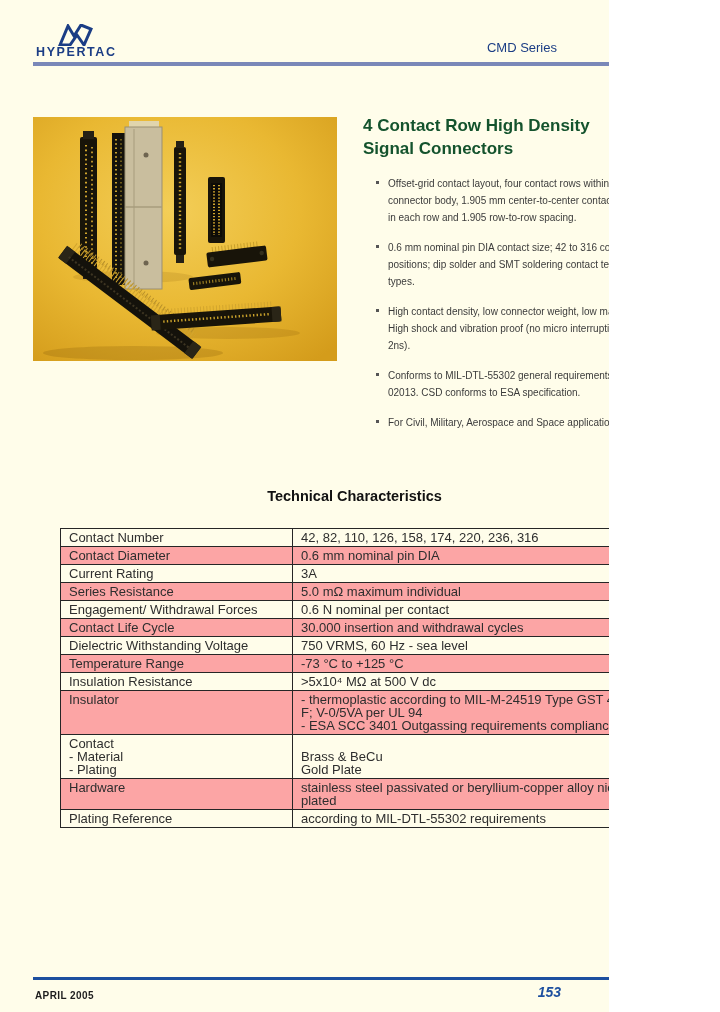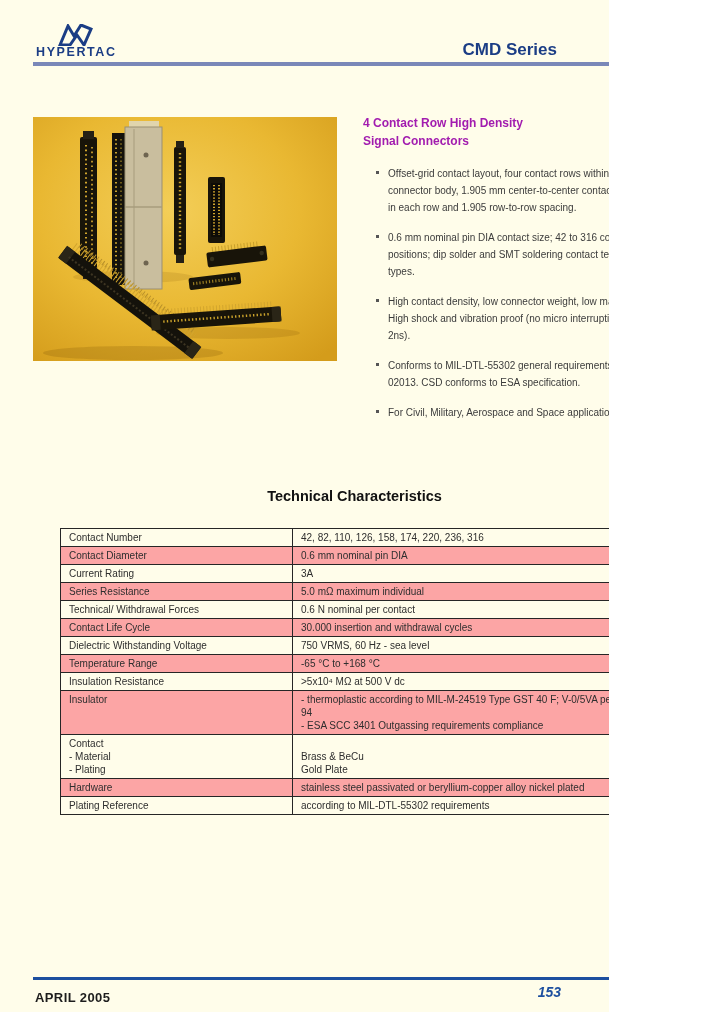--- a/index.html
+++ b/index.html
@@ -3,49 +3,49 @@
 <meta charset="utf-8">
 <style>
   html,body{margin:0;padding:0;}
   .page{position:relative;width:609px;height:1012px;background:#fffdea;
         font-family:"Liberation Sans",sans-serif;overflow:hidden;}
 
   
   .logo{position:absolute;left:36px;top:24px;width:100px;}
   .logo-mark{display:block;margin-left:22px;}
   .brand{color:#1b3d85;font-weight:bold;font-size:12.5px;letter-spacing:1.6px;margin-top:-1px;}
-  .series{position:absolute;top:40px;right:52px;color:#1b3d85;font-weight:bold;font-size:17px;}
+  .series{position:absolute;top:40px;right:52px;color:#1b3d85;font-weight:normal;font-size:13px;}
   .rule-top{position:absolute;left:33px;top:62px;width:639px;height:4px;background:#7a88b8;}
 
   
   .photo{position:absolute;left:33px;top:117px;width:304px;height:244px;}
 
   
   .hero{position:absolute;left:363px;top:114px;width:308px;}
-  .title{color:#a21caf;font-size:12px;font-weight:bold;line-height:18px;
+  .title{color:#14532d;font-size:17px;font-weight:bold;line-height:23px;
          white-space:pre-line;margin:0 0 15px 0;}
   .feature-list{list-style:none;margin:12px;padding:0;font-size:10px;line-height:17px;color:#3b3b3b;}
   .feature-list li{position:relative;padding-left:13px;margin-bottom:13px;}
   .bm{position:absolute;left:1px;top:6px;width:3px;height:3px;background:#555;}
 
   
   .tech-heading{position:absolute;left:62px;top:488px;width:585px;text-align:center;
                 font-size:14.5px;font-weight:bold;color:#111;}
   .spec-table{position:absolute;left:60px;top:528px;width:585px;
               border:1px solid #262626;border-bottom:none;box-sizing:border-box;}
   .trow{display:flex;border-bottom:1px solid #262626;background:#fffdea;}
   .trow.alt{background:#fca5a5;}
-  .tc{font-size:10px;line-height:13px;padding:2px 8px;color:#2e2e2e;
+  .tc{font-size:13px;line-height:13px;padding:2px 8px;color:#2e2e2e;
       white-space:pre-line;box-sizing:border-box;}
   .tl{width:232px;flex:none;border-right:1px solid #262626;}
   .tv{flex:1;}
 
   
   .rule-bottom{position:absolute;left:33px;top:977px;width:639px;height:3px;background:#1d4f9f;}
-  .date{position:absolute;left:35px;top:990px;font-size:13px;font-weight:bold;
+  .date{position:absolute;left:35px;top:990px;font-size:10px;font-weight:bold;
         color:#1d1d1d;letter-spacing:0.4px;}
   .pagenum{position:absolute;right:48px;top:984px;font-size:14px;font-style:italic;
            font-weight:bold;color:#1d4f9f;}
 </style>
 </head>
 <body>
 
 <div class="page">
 
   <div class="logo">
@@ -153,34 +153,34 @@
       </div>
       <div class="trow">
         <div class="tc tl">Current Rating</div>
         <div class="tc tv">3A</div>
       </div>
       <div class="trow alt">
         <div class="tc tl">Series Resistance</div>
         <div class="tc tv">5.0 mΩ maximum individual</div>
       </div>
       <div class="trow">
-        <div class="tc tl">Technical/ Withdrawal Forces</div>
+        <div class="tc tl">Engagement/ Withdrawal Forces</div>
         <div class="tc tv">0.6 N nominal per contact</div>
       </div>
       <div class="trow alt">
         <div class="tc tl">Contact Life Cycle</div>
         <div class="tc tv">30.000 insertion and withdrawal cycles</div>
       </div>
       <div class="trow">
         <div class="tc tl">Dielectric Withstanding Voltage</div>
         <div class="tc tv">750 VRMS, 60 Hz - sea level</div>
       </div>
       <div class="trow alt">
         <div class="tc tl">Temperature Range</div>
-        <div class="tc tv">-65 °C to +168 °C</div>
+        <div class="tc tv">-73 °C to +125 °C</div>
       </div>
       <div class="trow">
         <div class="tc tl">Insulation Resistance</div>
         <div class="tc tv">&gt;5x10⁴ MΩ at 500 V dc</div>
       </div>
       <div class="trow alt">
         <div class="tc tl">Insulator</div>
         <div class="tc tv">- thermoplastic according to MIL-M-24519 Type GST 40 F; V-0/5VA per UL 94
 - ESA SCC 3401 Outgassing requirements compliance</div>
       </div>

